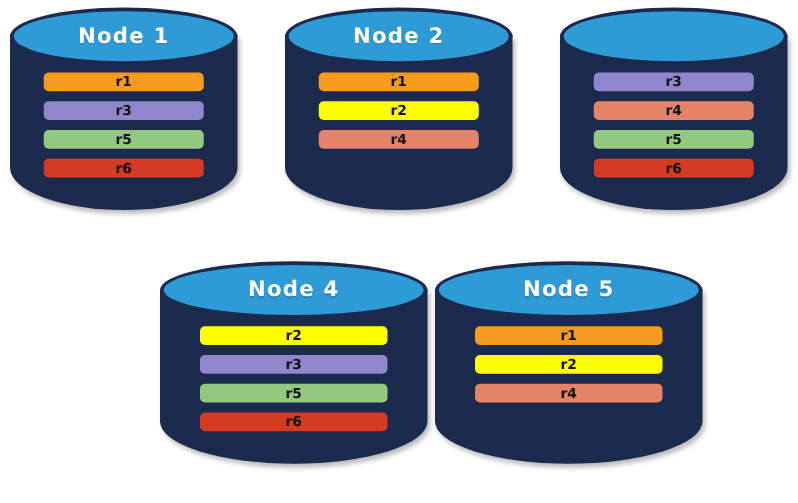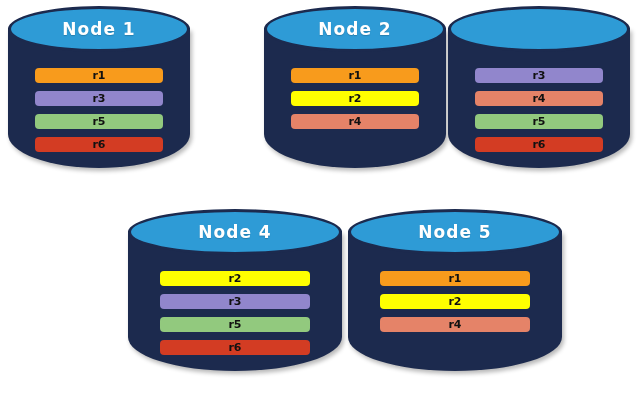--- a/index.html
+++ b/index.html
@@ -59,21 +59,21 @@
     color: #ffffff;
     font-size: 17px;
     font-weight: bold;
     letter-spacing: 1px;
     z-index: 4;
     text-shadow: 0 1px 1px rgba(0,0,0,0.18);
   }
   .records {
     position: absolute;
     left: 0;
-    top: 62px;
+    top: 52px;
     width: 100%;
     z-index: 3;
     display: flex;
     flex-direction: column;
     align-items: center;
     gap: 8px;
   }
   .record {
     width: 70%;
     height: 15px;
@@ -95,21 +95,21 @@
     <div class="cyl-top"></div>
     <div class="node-title">Node 1</div>
     <div class="records">
       <div class="record" style="background:#F89B1C;">r1</div>
       <div class="record" style="background:#9186CC;">r3</div>
       <div class="record" style="background:#92C97E;">r5</div>
       <div class="record" style="background:#D33C23;">r6</div>
     </div>
   </div>
 
-  <div class="node" style="left:228px; top:6px;margin-left:36px;">
+  <div class="node" style="left:228px; top:6px;">
     <div class="cyl-body"></div>
     <div class="cyl-top"></div>
     <div class="node-title">Node 2</div>
     <div class="records">
       <div class="record" style="background:#F89B1C;">r1</div>
       <div class="record" style="background:#FFFF00;">r2</div>
       <div class="record" style="background:#E58368;">r4</div>
     </div>
   </div>
 

